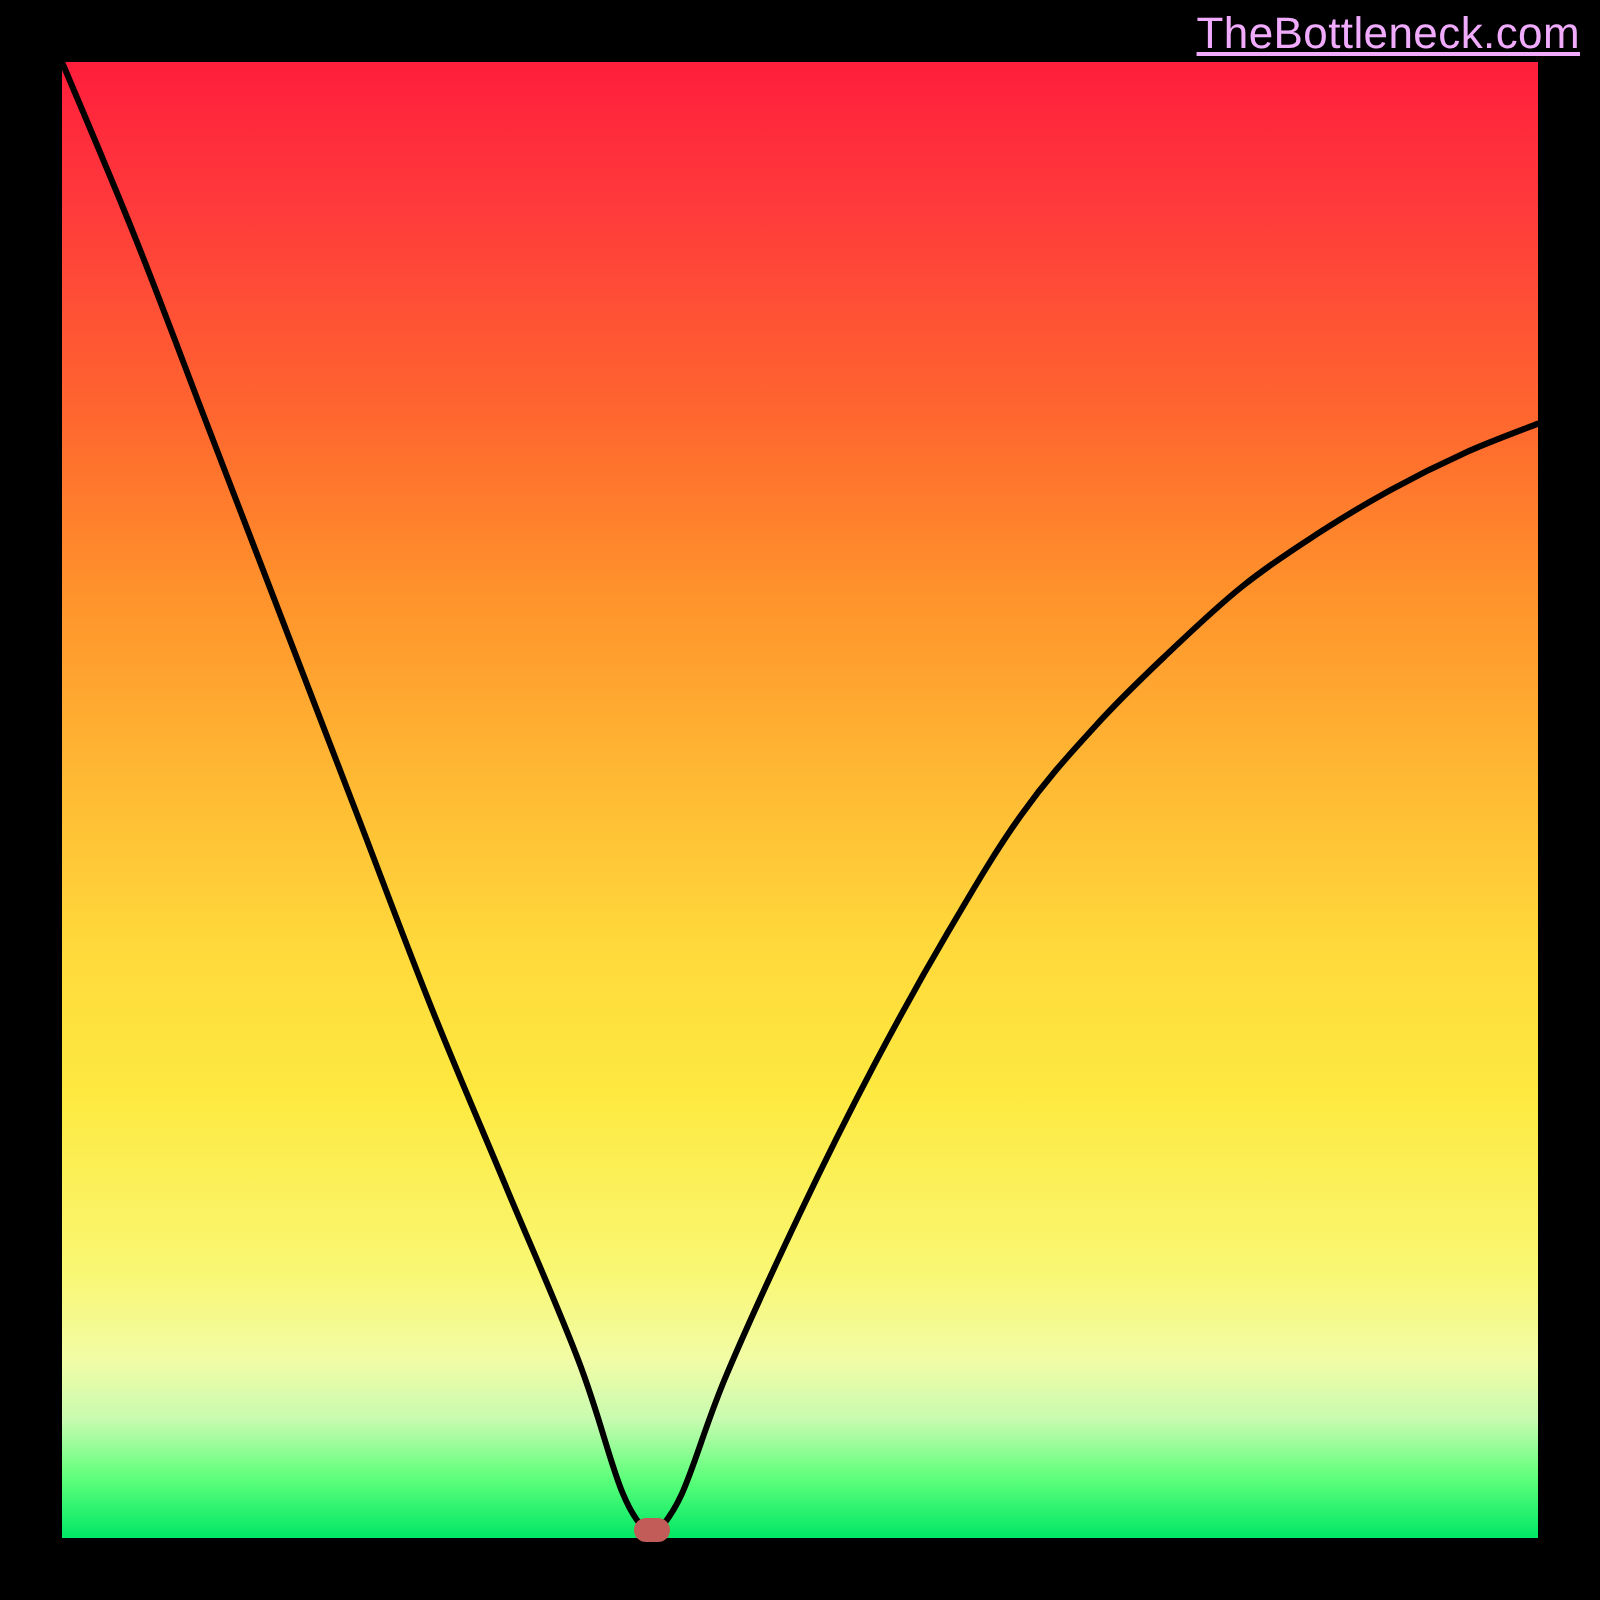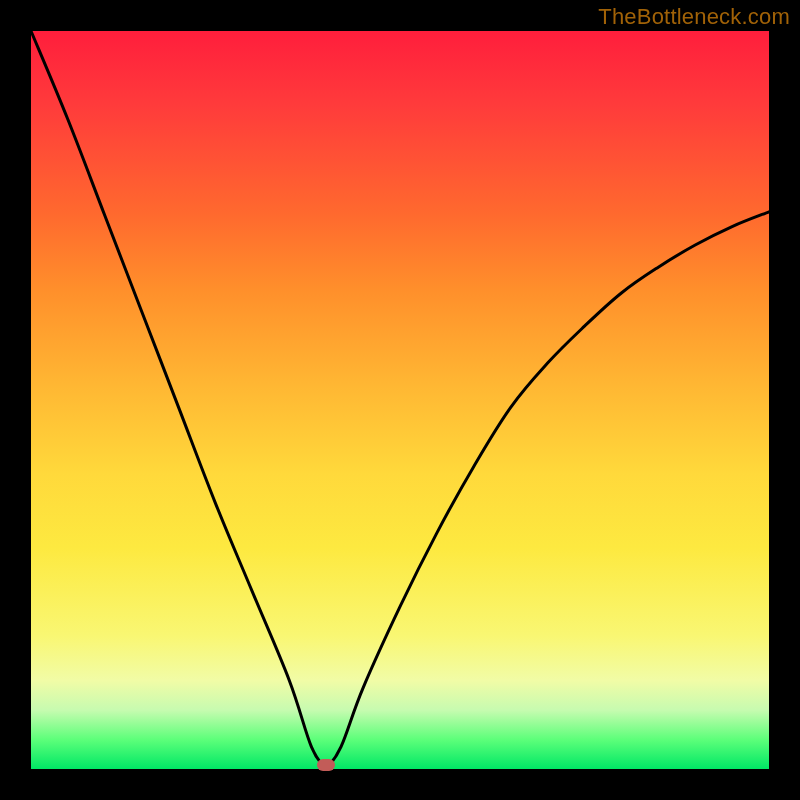--- a/index.html
+++ b/index.html
@@ -38,25 +38,26 @@
       #f1fca6 88%,
       #c7fbb0 92%,
       #5dff7a 96%,
       #00e765 100%
     );
   }
   .watermark {
     position: absolute;
     top: 4px;
     right: 10px;
-    color: #a16207;
+    color: #f0abfc;
     font-size: 22px;
     font-weight: 500;
     letter-spacing: 0.2px;
     user-select: none;
+    text-decoration: underline;
   }
   svg.curve {
     position: absolute;
     left: 0;
     top: 0;
     width: 738px;
     height: 738px;
     overflow: visible;
   }
   .marker {

